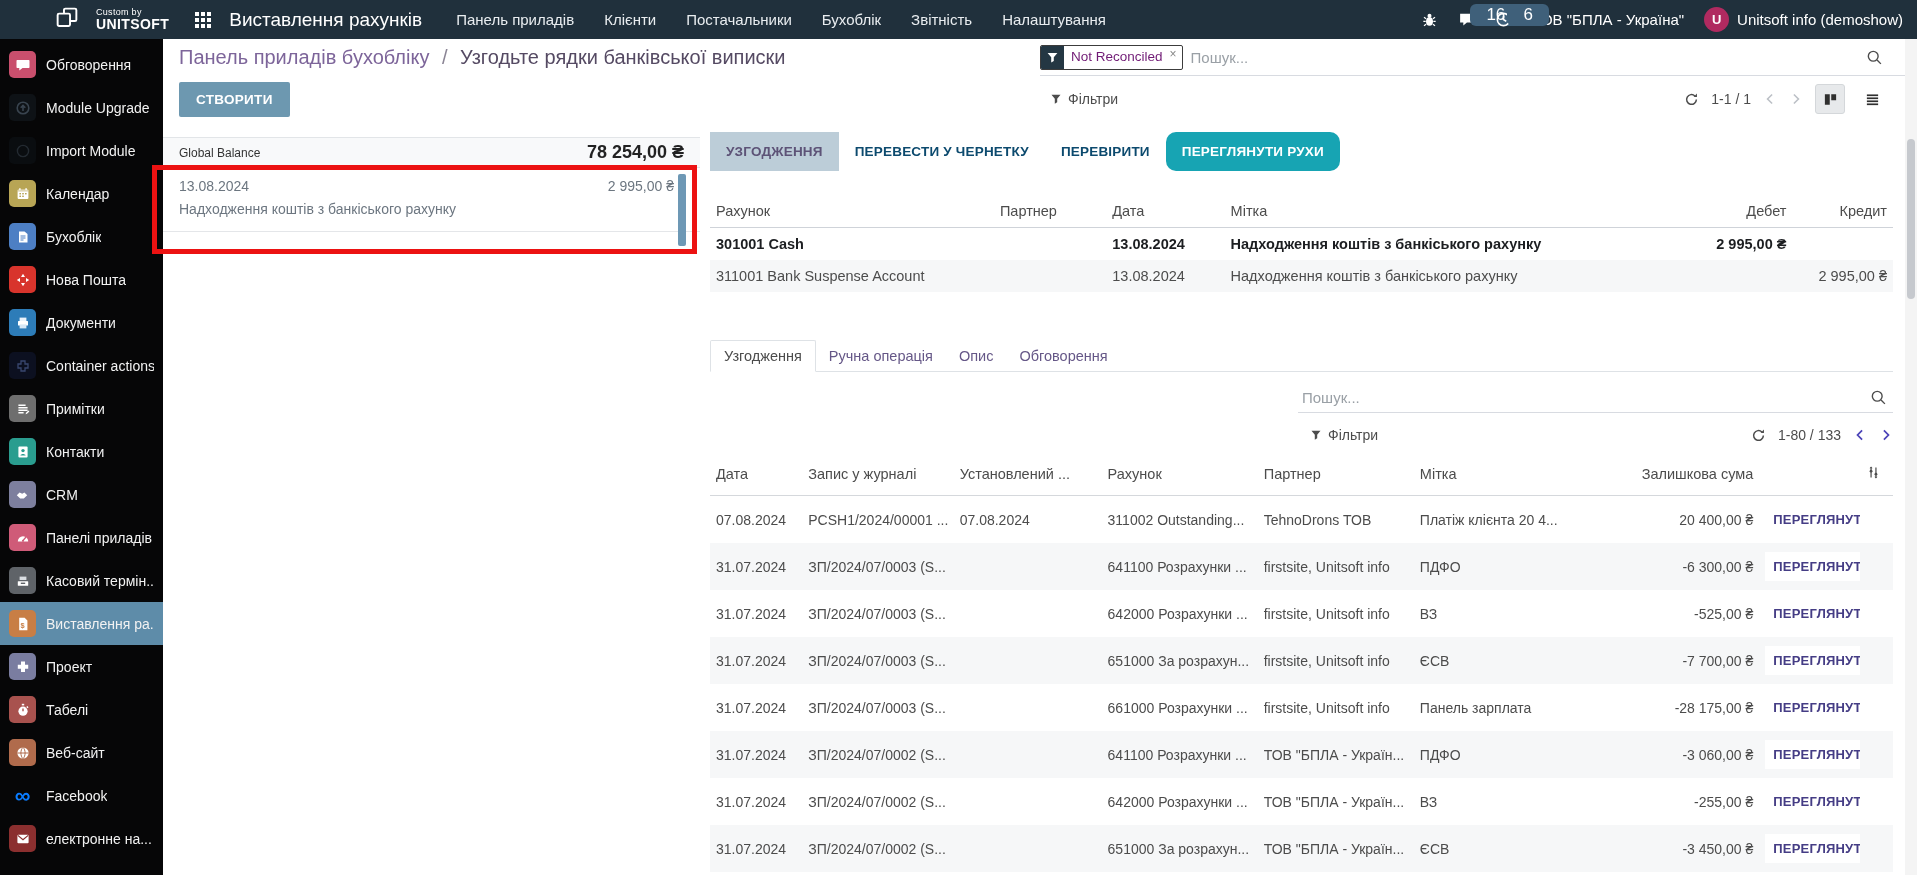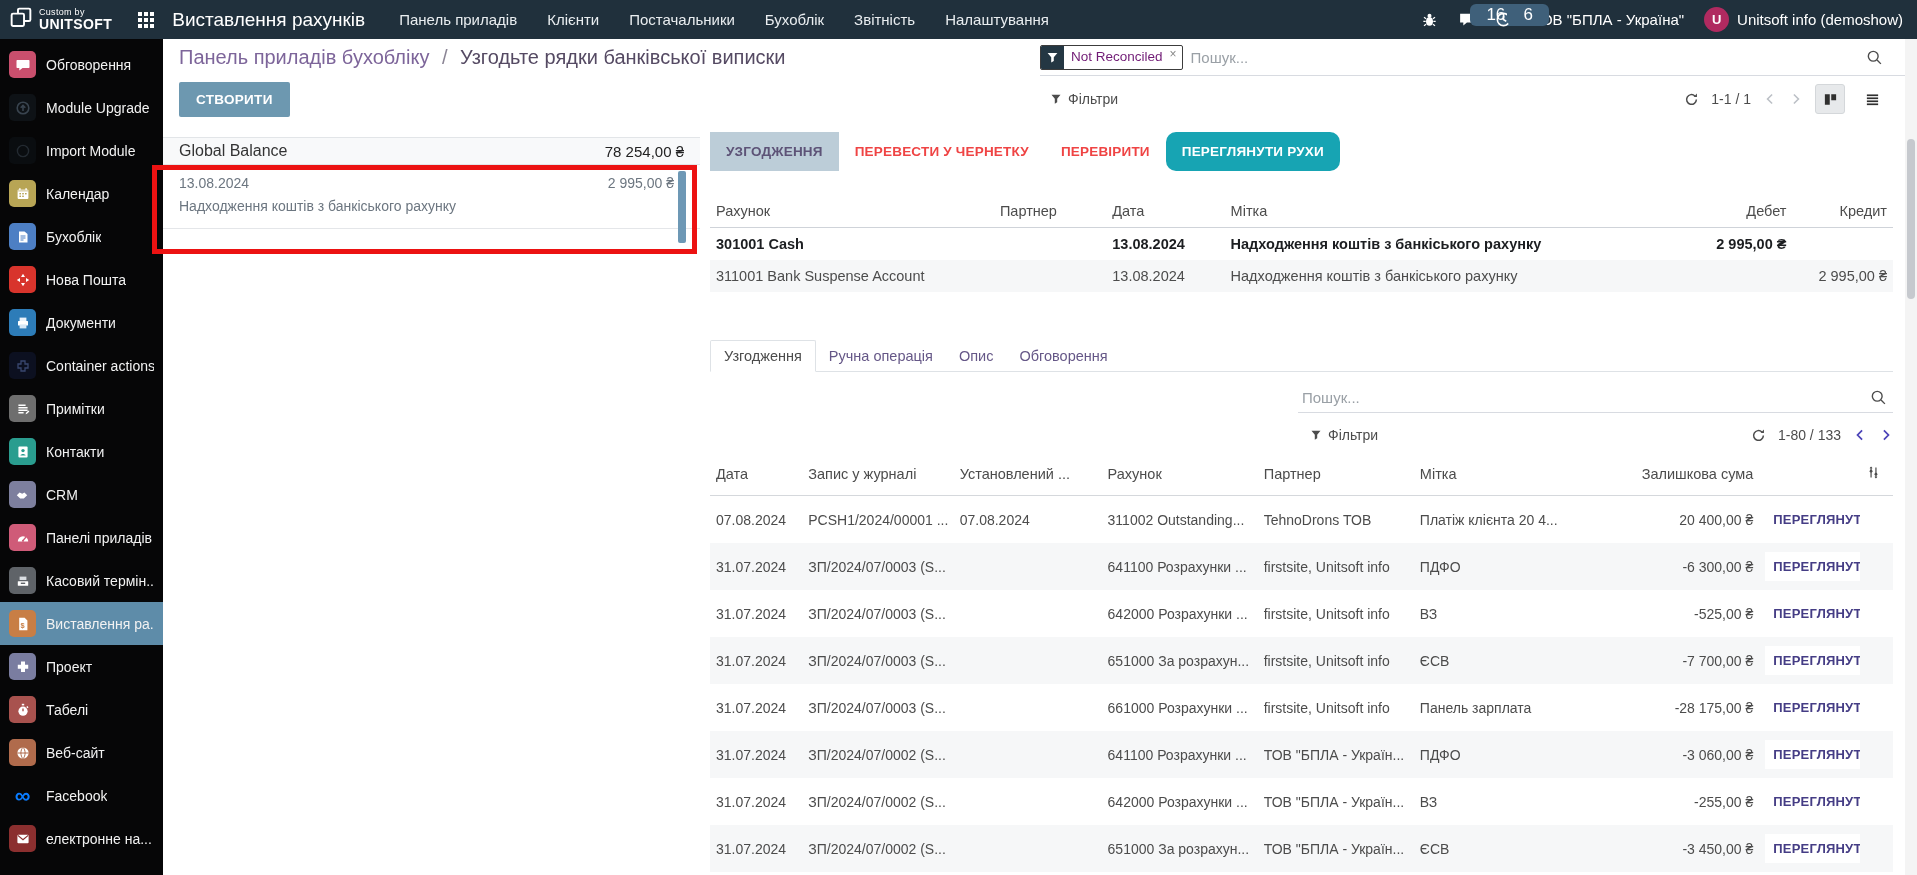--- a/index.html
+++ b/index.html
@@ -3,21 +3,21 @@
 <meta charset="utf-8">
 <style>
   * { box-sizing: border-box; margin: 0; padding: 0; }
   html,body { width:1917px; height:875px; overflow:hidden; background:#fff;
     font-family:"Liberation Sans", sans-serif; color:#4c4c4c; }
   .app { width:1917px; height:875px; position:relative; overflow:hidden; }
 
   
   .navbar { height:39px; background:var(--nav-bg,#20303c); color:#fff; display:flex;
     align-items:center; padding:0 14px 0 10px; gap:18px; }
-  .brand { display:flex; align-items:center; gap:7px; cursor:pointer; }
+  .brand { display:flex; align-items:center; gap:18px; cursor:pointer;margin-left:46px; }
   .brand-text { display:flex; flex-direction:column; line-height:1; }
   .brand-top { font-size:9px; letter-spacing:.3px; }
   .brand-name { font-size:14px; font-weight:700; letter-spacing:.4px; }
   .apps-grid { display:grid; grid-template-columns:repeat(3,4px); grid-gap:2px; cursor:pointer; margin-left:8px;}
   .apps-grid i { width:4px; height:4px; background:#fff; }
   .app-title { font-size:19px; font-weight:400; margin-left:0; white-space:nowrap; cursor:pointer;}
   .top-menu { display:flex; gap:30px; margin-left:16px; }
   .nav-item { font-size:15px; color:#e9edf0; cursor:pointer; white-space:nowrap; }
   .nav-right { margin-left:auto; display:flex; align-items:center; gap:20px; }
   .nav-ico { position:relative; display:inline-flex; cursor:pointer; }
@@ -75,34 +75,34 @@
   .view-btn { width:30px; height:30px; display:inline-flex; align-items:center; justify-content:center;
     color:#2f2f2f; cursor:pointer; border-radius:3px; }
   .view-btn.active { background:#e7e9eb; border:1px solid #d4d7da; }
 
   
   .body-split { flex:1; display:flex; min-height:0; }
   .kanban-col { width:537px; flex:none; position:relative; }
   .balance-band { margin-top:15px; background:#f8f9fa; border-top:1px solid #e2e5e8;
     border-bottom:1px solid #e2e5e8; display:flex; justify-content:space-between;
     align-items:center; padding:4px 16px; }
-  .balance-label { font-size:16px; font-weight:500; color:#333; }
-  .balance-value { font-size:15px; font-weight:400; color:#222; }
+  .balance-label { font-size:12px; font-weight:500; color:#333; }
+  .balance-value { font-size:18px; font-weight:700; color:#222; }
   .st-card { position:relative; background:#fff; border-bottom:1px solid #e4e6e9; padding:10px 26px 14px 16px; }
   .st-top { display:flex; justify-content:space-between; margin-bottom:7px; }
   .muted { color:#6c7680; font-size:14px; }
   .blue-strip { position:absolute; right:14px; top:6px; width:8px; height:72px;
     background:#6d98b5; border-radius:2px; }
 
   .detail-col { flex:1; min-width:0; padding:0 24px 0 10px; }
   .btn-row { margin-top:10px; display:flex; align-items:stretch; height:39px; }
   .rbtn { border:none; font-family:inherit; font-size:13.5px; font-weight:700; letter-spacing:.2px;
     cursor:pointer; padding:0 16px; white-space:nowrap; background:transparent; }
   .rbtn-muted { background:#bccdd8; color:#5d5377; }
-  .rbtn-link { color:#ef4444; }
+  .rbtn-link { color:#0c4a6e; }
   .rbtn-primary { background:var(--accent-teal,#17a4b3); color:#fff;border-radius:10px; }
 
   table { border-collapse:collapse; width:100%; table-layout:fixed; }
   .recon-table { margin-top:32px; }
   .recon-table th { text-align:left; font-weight:400; font-size:14.5px; color:#4c4c4c;
     padding:0 6px 8px; border-bottom:1px solid #cfd3d9; white-space:nowrap; }
   .recon-table td { padding:8px 6px; font-size:14.5px; white-space:nowrap; overflow:hidden; }
   .recon-table tr.striped td { background:#f6f7f8; }
   .recon-table tr.bold td { font-weight:700; color:#1c1e21; }
   .num { text-align:right; }

